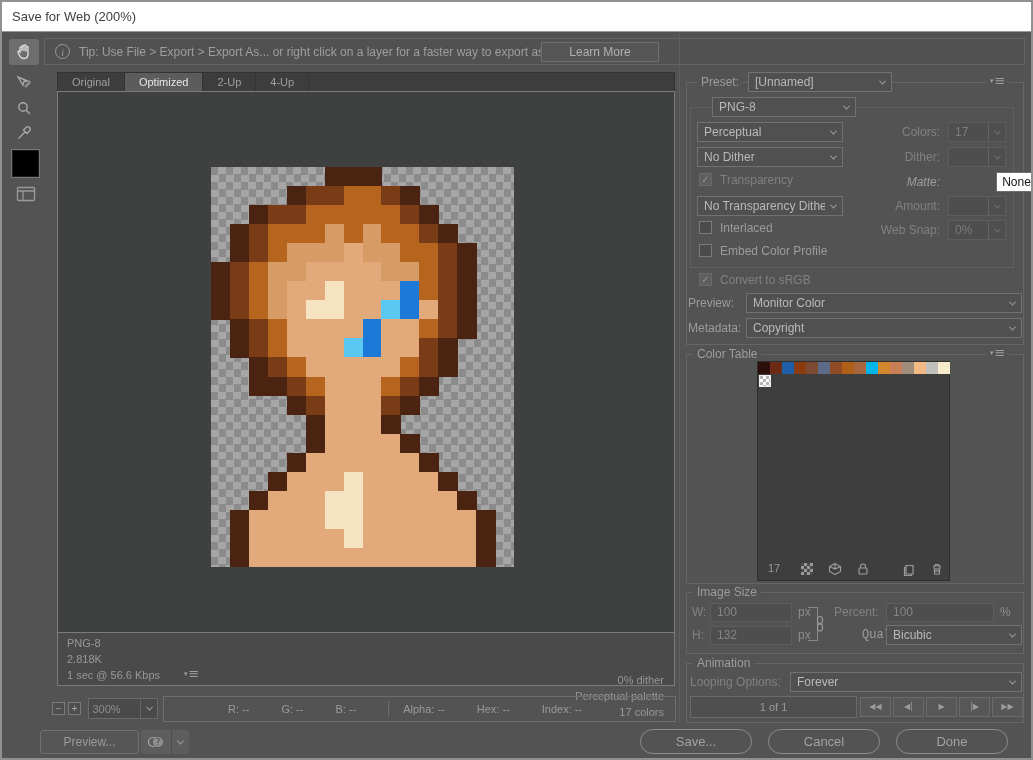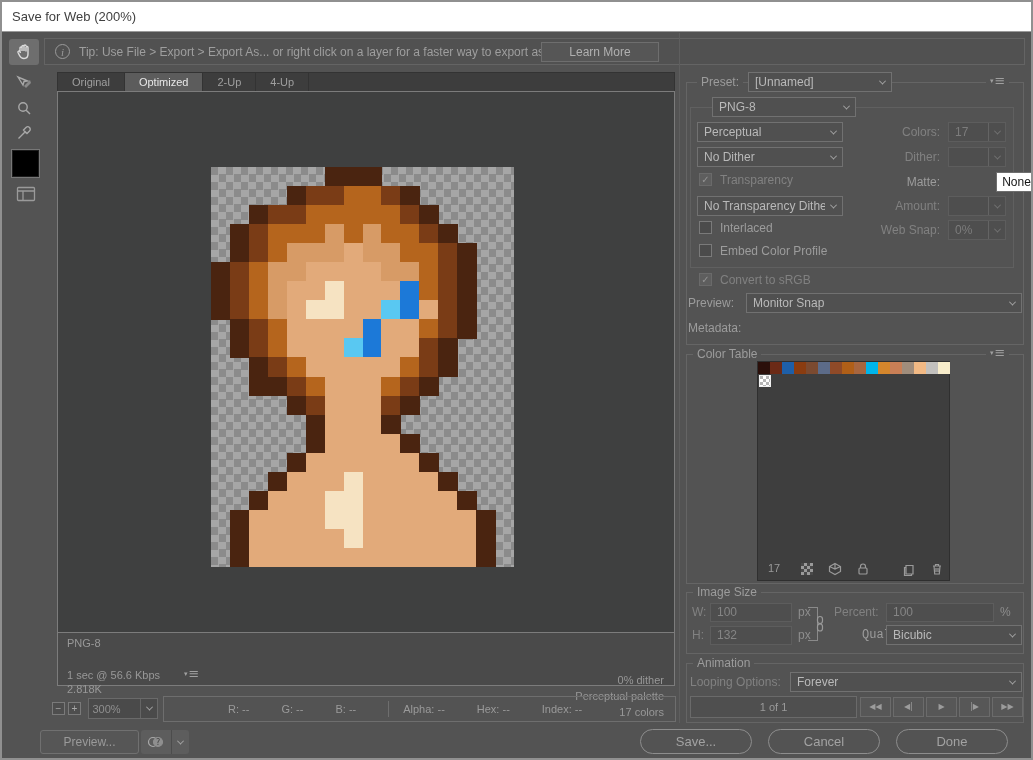--- a/index.html
+++ b/index.html
@@ -375,21 +375,21 @@
             <rect x="9" y="20" width="1.03" height="1.03" fill="#e2aa7a"></rect>
             <rect x="10" y="20" width="1.03" height="1.03" fill="#e2aa7a"></rect>
             <rect x="11" y="20" width="1.03" height="1.03" fill="#e2aa7a"></rect>
             <rect x="12" y="20" width="1.03" height="1.03" fill="#e2aa7a"></rect>
             <rect x="13" y="20" width="1.03" height="1.03" fill="#e2aa7a"></rect>
             <rect x="14" y="20" width="1.03" height="1.03" fill="#4a2410"></rect>
           </svg>
       </div>
       <div class="pstatus">
         <span class="l" style="top:4px;">PNG-8</span>
-        <span class="l" style="top:20px;margin-top:30px;">2.818K</span>
+        <span class="l" style="top:20px;">2.818K</span>
         <span class="l" style="top:36px;">1 sec @ 56.6 Kbps</span>
         <span class="flyout" style="position:absolute;left:126px;top:36px;">
             <span class="tri">▾</span>
             <span class="bars">≡</span>
           </span>
         <span class="r" style="top:4px;">0% dither</span>
         <span class="r" style="top:20px;">Perceptual palette</span>
         <span class="r" style="top:36px;">17 colors</span>
       </div>
     </div>
@@ -458,21 +458,21 @@
     <span class="lbl dim" style="right:91px;top:117px;">Dither:</span>
     <div class="dd dis split" style="left:946px;top:114px;width:58px;">
       <span class="dd-val"></span>
       <span class="dd-btn">
           <i class="chev"></i>
         </span>
     </div>
 
     <span class="cb checked" style="left:697px;top:140px;">✓</span>
     <span class="lbl dim" style="left:718px;top:140px;">Transparency</span>
-    <span class="lbl" style="right:91px;top:142px;">Matte:</span>
+    <span class="lbl" style="right:91px;top:142px;font-style:italic;">Matte:</span>
     <div class="dd matte" style="left:946px;top:139px;width:58px;margin-left:48px;">
       <span class="dd-val">None</span>
       <span class="dd-btn">
           <i class="chev"></i>
         </span>
     </div>
 
     <div class="dd" style="left:695px;top:163px;width:146px;">
       <span class="dd-val">No Transparency Dither</span>
       <span class="dd-btn">
@@ -498,26 +498,32 @@
     </div>
 
     <span class="cb" style="left:697px;top:211px;"></span>
     <span class="lbl" style="left:718px;top:211px;">Embed Color Profile</span>
 
     <span class="cb checked" style="left:697px;top:240px;">✓</span>
     <span class="lbl dim" style="left:718px;top:240px;">Convert to sRGB</span>
 
     <span class="lbl" style="left:686px;top:263px;">Preview:</span>
     <div class="dd" style="left:744px;top:260px;width:276px;">
-      <span class="dd-val">Monitor Snap</span>
+      <span class="dd-val">Monitor Color</span>
       <span class="dd-btn">
           <i class="chev"></i>
         </span>
     </div>
     <span class="lbl" style="left:686px;top:288px;">Metadata:</span>
+    <div class="dd" style="left:744px;top:285px;width:276px;">
+      <span class="dd-val">Copyright</span>
+      <span class="dd-btn">
+          <i class="chev"></i>
+        </span>
+    </div>
 
     <div class="gbox" style="left:684px;top:321px;width:338px;height:230px;"></div>
     <span class="glabel" style="left:691px;top:314px;">Color Table</span>
     <span class="flyout" style="position:absolute;left:984px;top:315px;background:#535353;padding:0 4px;">
         <span class="tri">▾</span>
         <span class="bars">≡</span>
       </span>
     <div class="swpanel">
       <div class="swrow">
           <div class="swatch" style="background: rgb(43, 15, 10);"></div>

